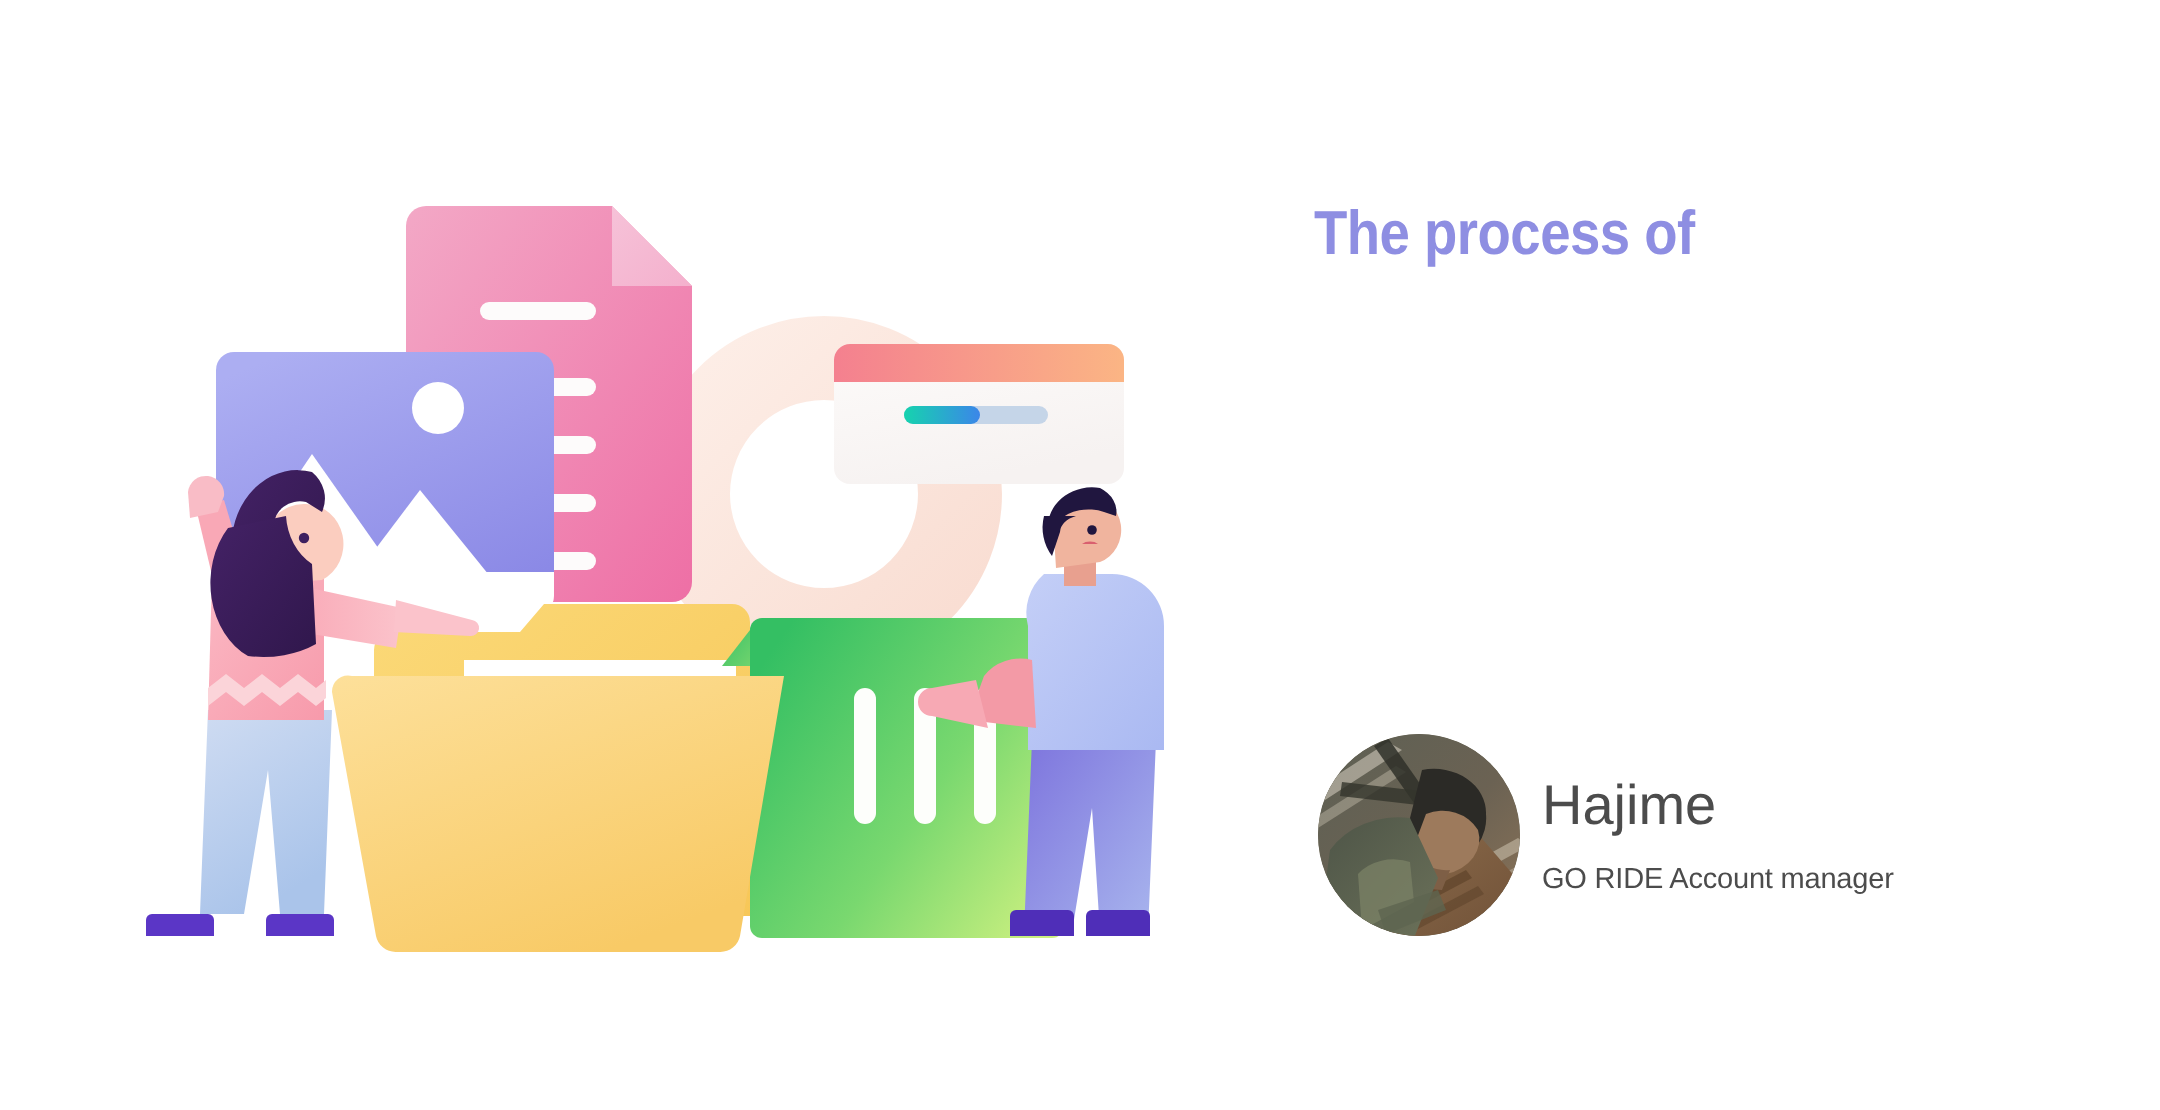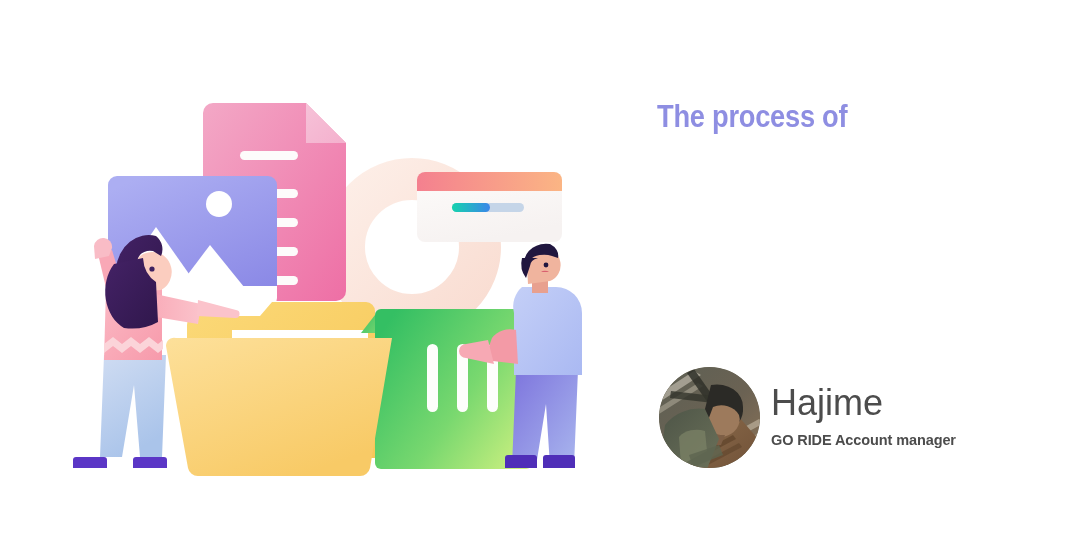--- a/index.html
+++ b/index.html
@@ -87,30 +87,30 @@
   }
   .avatar svg { display: block; width: 101px; height: 101px; }
   .author-text {
     margin-left: 11px;
     display: flex;
     flex-direction: column;
     justify-content: center;
   }
   .author-name {
     font-family: "Liberation Sans", sans-serif;
-    font-size: 36px;
+    font-size: 28px;
     font-weight: normal;
     color: #4c4c4c;
     line-height: 34px;
     letter-spacing: 0px;
   }
   .author-role {
     font-family: "Liberation Sans", sans-serif;
     font-size: 14.5px;
-    font-weight: bold;
+    font-weight: normal;
     color: #4c4c4c;
     line-height: 19px;
     letter-spacing: -0.1px;
     margin-top: 11px;
   }
 </style>
 </head>
 <body>
 
 <div class="banner">

